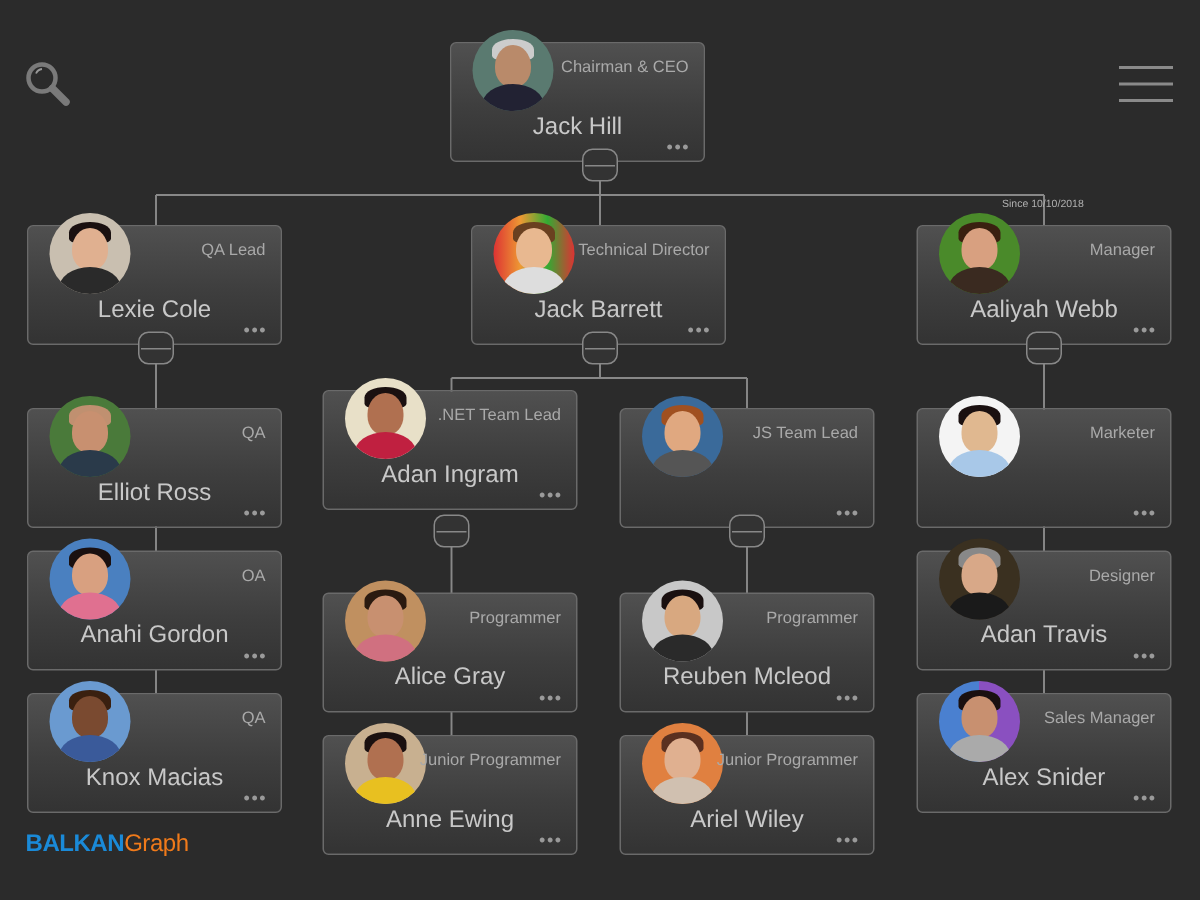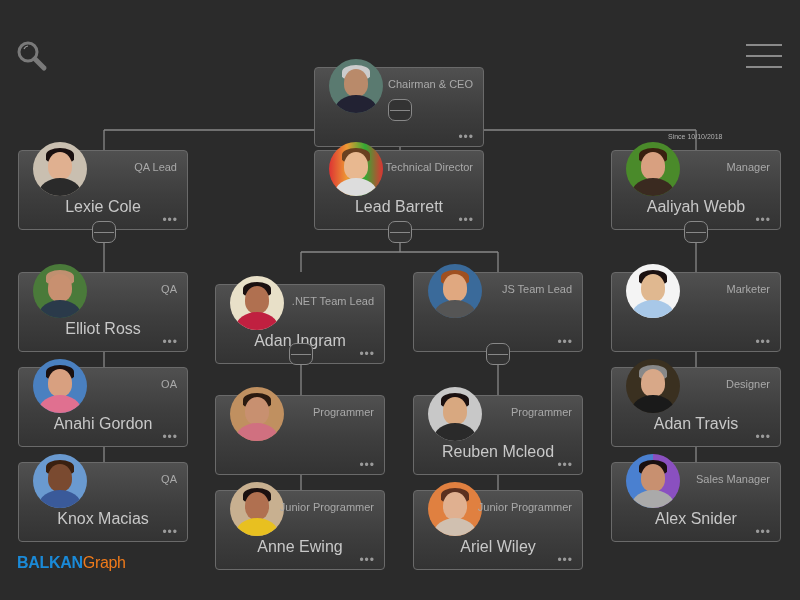--- a/index.html
+++ b/index.html
@@ -61,27 +61,28 @@
   </svg>
 </div>
 <div class="menu">
   <span style="top:0"></span>
   <span style="top:11px"></span>
   <span style="top:22px"></span>
 </div>
 
 <div class="since">Since 10/10/2018</div>
 
-<div class="card" style="left:314px;top:28px;margin-top:39px;">
+<div class="card" style="left:300px;top:28px;">
   <div class="avatar" style="background:#5a7a70;">
       <div class="hair" style="background:#ccc"></div>
       <div class="face" style="background:#b98a6a"></div>
       <div class="body" style="background:#223"></div>
     </div>
   <div class="title">Chairman &amp; CEO</div>
+  <div class="name">Jack Hill</div>
   <div class="dots">•••</div>
 </div>
 <div class="toggle" style="left:388px;top:99px;"></div>
 
 <div class="card" style="left:18px;top:150px;">
   <div class="avatar" style="background:#c9bfb0;">
       <div class="hair" style="background:#1a1010"></div>
       <div class="face" style="background:#e0b090"></div>
       <div class="body" style="background:#2a2a2a"></div>
     </div>
@@ -91,21 +92,21 @@
 </div>
 <div class="toggle" style="left:92px;top:221px;"></div>
 
 <div class="card" style="left:314px;top:150px;">
   <div class="avatar" style="background:linear-gradient(90deg,#d33,#e93,#3a3,#d33);">
       <div class="hair" style="background:#6a4020"></div>
       <div class="face" style="background:#e8b890"></div>
       <div class="body" style="background:#ddd"></div>
     </div>
   <div class="title">Technical Director</div>
-  <div class="name">Lead Barrett</div>
+  <div class="name">Jack Barrett</div>
   <div class="dots">•••</div>
 </div>
 <div class="toggle" style="left:388px;top:221px;"></div>
 
 <div class="card" style="left:611px;top:150px;">
   <div class="avatar" style="background:#4a8a2a;">
       <div class="hair" style="background:#3a2010"></div>
       <div class="face" style="background:#d8a080"></div>
       <div class="body" style="background:#3a2a20"></div>
     </div>
@@ -141,39 +142,40 @@
   <div class="avatar" style="background:#6a9ad0;">
       <div class="hair" style="background:#3a2010"></div>
       <div class="face" style="background:#7a4a30"></div>
       <div class="body" style="background:#3a5a9a"></div>
     </div>
   <div class="title">QA</div>
   <div class="name">Knox Macias</div>
   <div class="dots">•••</div>
 </div>
 
-<div class="card" style="left:215px;top:284px;">
+<div class="card" style="left:215px;top:260px;">
   <div class="avatar" style="background:#e8e0c8;">
       <div class="hair" style="background:#1a1010"></div>
       <div class="face" style="background:#b07050"></div>
       <div class="body" style="background:#c02040"></div>
     </div>
   <div class="title">.NET Team Lead</div>
   <div class="name">Adan Ingram</div>
   <div class="dots">•••</div>
 </div>
 <div class="toggle" style="left:289px;top:343px;"></div>
 
 <div class="card" style="left:215px;top:395px;">
   <div class="avatar" style="background:#c09060;">
       <div class="hair" style="background:#2a1a10"></div>
       <div class="face" style="background:#c89070"></div>
       <div class="body" style="background:#d07080"></div>
     </div>
   <div class="title">Programmer</div>
+  <div class="name">Alice Gray</div>
   <div class="dots">•••</div>
 </div>
 
 <div class="card" style="left:215px;top:490px;">
   <div class="avatar" style="background:#c8b090;">
       <div class="hair" style="background:#1a1010"></div>
       <div class="face" style="background:#b07050"></div>
       <div class="body" style="background:#e8c020"></div>
     </div>
   <div class="title">Junior Programmer</div>

